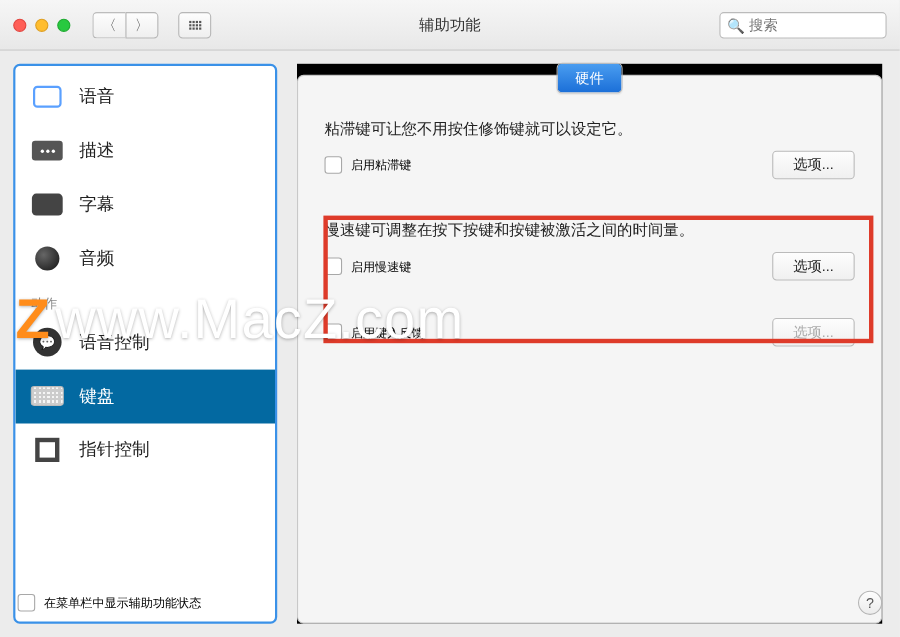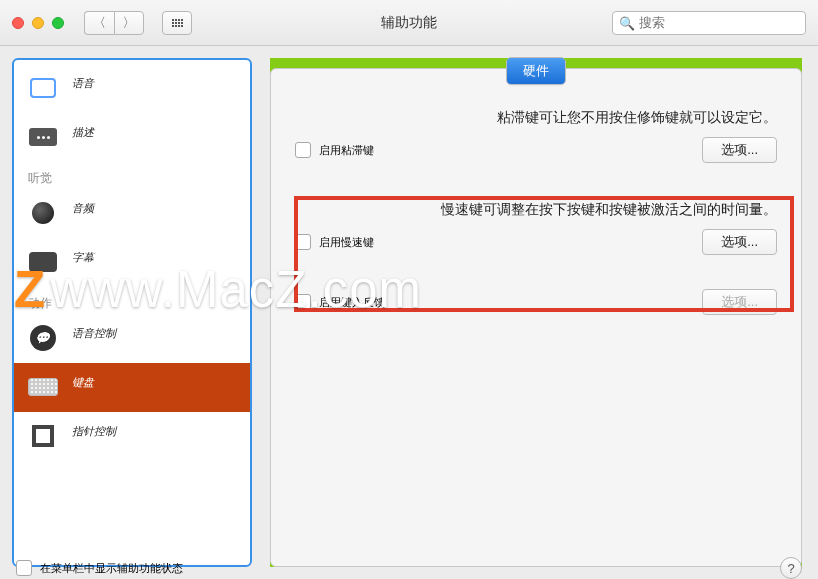--- a/index.html
+++ b/index.html
@@ -16,61 +16,61 @@
     .navbtns { display: flex; margin-left: 10px; }
     .navbtn { width: 30px; height: 24px; background: linear-gradient(#fdfdfd,#efefef); border: 1px solid #b7b7b7; display:flex; align-items:center; justify-content:center; font-size: 13px; color:#555; }
     .navbtn.left { border-radius: 4px 0 0 4px; border-right: none; }
     .navbtn.right { border-radius: 0 4px 4px 0; }
     .gridbtn { width: 30px; height: 24px; background: linear-gradient(#fdfdfd,#efefef); border:1px solid #b7b7b7; border-radius:4px; margin-left:8px; display:flex;align-items:center;justify-content:center; }
     .gridicon { display:grid; grid-template-columns:repeat(4,2px); grid-template-rows:repeat(3,2px); gap:1px; }
     .gridicon span { background:#555; }
 
     .title { position:absolute; left:0; right:0; text-align:center; font-size:14px; color:#333; pointer-events:none;}
     .searchwrap { margin-left:auto; position:relative; }
-    .searchinput { width: 194px; height: 24px; border-radius: 4px; border:1px solid #bbb; background:#fff; padding-left:26px; font-size:13px; }
+    .searchinput { width: 152px; height: 24px; border-radius: 4px; border:1px solid #bbb; background:#fff; padding-left:26px; font-size:13px; }
     .searchicon { position:absolute; left:7px; top:5px; font-size:13px; color:#888; }
 
     
     .content { display:flex; height: calc(100% - 46px); padding: 12px 16px 12px 12px; gap:18px; }
 
     .sidebar { width: 240px; border: 2px solid #3a91e8; border-radius:6px; background:#fff; overflow:hidden; padding-top:4px;}
     .sb-section { font-size:12px; color:#8a8a8a; padding: 8px 14px 2px; }
-    .sb-item { display:flex; gap:14px; padding: 12px 14px; font-size:11px; color:#222; cursor:pointer; border-bottom: 1px solid transparent; font-style: italic; }
-    .sb-item.selected { background:#c2410c; color:#fff; }
+    .sb-item { display:flex; align-items:center; gap:14px; padding: 12px 14px; font-size:16px; color:#222; cursor:pointer; border-bottom: 1px solid transparent; }
+    .sb-item.selected { background:#0369a1; color:#fff; }
     .sb-icon { width: 30px; height:24px; display:flex; align-items:center; justify-content:center; }
 
     
     .ic-speech { width:26px; height:20px; background:#fff; border:2px solid #5aa0ff; border-radius:4px; position:relative;}
     .ic-describe { width:28px; height:18px; background:#555; border-radius:3px; display:flex; align-items:center; justify-content:center; gap:2px;} .ic-describe span{width:3px;height:3px;background:#fff;border-radius:50%;}
     .ic-audio { width:22px; height:22px; background:radial-gradient(circle at 35% 35%,#666,#111); border-radius:50%;}
     .ic-subtitle { width:28px; height:20px; background:#444; border-radius:4px;}
     .ic-voice { width:26px; height:26px; background:#333; border-radius:50%; display:flex; align-items:center; justify-content:center;} .ic-voice::after{content:"💬"; font-size:12px; filter:grayscale(1);}
     .ic-keyboard { width:30px; height:18px; background:#f5f5f5; border:1px solid #bbb; border-radius:3px; background-image: repeating-linear-gradient(90deg,#ccc 0 2px, transparent 2px 4px), repeating-linear-gradient(0deg,#ccc 0 2px, transparent 2px 4px);}
     .ic-pointer { width:26px; height:18px; background:#f5f5f5; border:1px solid #bbb; border-radius:9px;}
     .ic-switch { width:22px; height:22px; background:#fff; border:4px solid #444;}
 
     
-    .main { flex:1; background:#84cc16; position:relative; display:flex; flex-direction:column;}
+    .main { flex:1; background:#000000; position:relative; display:flex; flex-direction:column;}
     .mainbox { border:1px solid #c8c8c8; border-radius:6px; background:#f5f5f5; margin-top:10px; flex:1; position:relative; padding: 22px 24px; }
 
     .segmented { position:absolute; top:-12px; left:50%; transform:translateX(-50%); display:flex; border:1px solid #bdbdbd; border-radius:5px; overflow:hidden; box-shadow:0 1px 1px rgba(0,0,0,.05);}
     .segmented .seg { padding:4px 16px; font-size:13px; background:linear-gradient(#fdfdfd,#efefef); color:#333; }
     .segmented .seg.active { background:linear-gradient(#4a9df0,#1b6fd8); color:#fff;}
     .segmented .seg + .seg { border-left:1px solid #bdbdbd; }
 
-    .desc { font-size:14px; color:#222; margin-bottom:10px;text-align:right; }
+    .desc { font-size:14px; color:#222; margin-bottom:10px; }
     .row { display:flex; align-items:center; justify-content:space-between; margin-bottom:16px; }
     .cbwrap { display:flex; align-items:center; gap:8px; font-size:11px;}
     .checkbox { width:16px; height:16px; border:1px solid #a8a8a8; border-radius:3px; background:#fff; }
     .optbtn { padding: 3px 18px; border:1px solid #bbb; border-radius:4px; background:linear-gradient(#fdfdfd,#f0f0f0); font-size:13px; color:#222;margin-left:14px;}
     .optbtn.disabled{ color:#aaa; }
 
     .highlight { position:absolute; border:4px solid #de3b2a; left: 294px; top: 196px; width: 500px; height: 116px; pointer-events:none; }
 
-    .bottomrow { position:absolute; bottom: 0; left: 16px; right:16px; display:flex; align-items:center; justify-content:space-between;}
+    .bottomrow { position:absolute; bottom: 20px; left: 16px; right:16px; display:flex; align-items:center; justify-content:space-between;}
     .helpbtn { width:22px; height:22px; border-radius:50%; border:1px solid #b5b5b5; background:linear-gradient(#fdfdfd,#ececec); display:flex; align-items:center; justify-content:center; font-size:13px; color:#555;}
 
     .watermark { position:absolute; top: 260px; left: 14px; font-size: 51px; color:#fff; font-weight:400; letter-spacing:1px; pointer-events:none; text-shadow:0 1px 3px rgba(0,0,0,.3); font-family: Arial, sans-serif;}
     .watermark .z { color:#ff8c1a; font-weight:bold; margin-right:4px;}
   </style>
 </head>
 <body>
 
 <div class="titlebar">
   <div class="traffic">
@@ -120,32 +120,31 @@
     <div class="sb-item">
       <div class="sb-icon">
           <div class="ic-describe">
             <span></span>
             <span></span>
             <span></span>
           </div>
         </div>
       <span>描述</span>
     </div>
-    <div class="sb-section">听觉</div>
+    <div class="sb-item">
+      <div class="sb-icon">
+          <div class="ic-subtitle"></div>
+        </div>
+      <span>字幕</span>
+    </div>
     <div class="sb-item">
       <div class="sb-icon">
           <div class="ic-audio"></div>
         </div>
       <span>音频</span>
-    </div>
-    <div class="sb-item">
-      <div class="sb-icon">
-          <div class="ic-subtitle"></div>
-        </div>
-      <span>字幕</span>
     </div>
     <div class="sb-section">动作</div>
     <div class="sb-item">
       <div class="sb-icon">
           <div class="ic-voice"></div>
         </div>
       <span>语音控制</span>
     </div>
     <div class="sb-item selected">
       <div class="sb-icon">

